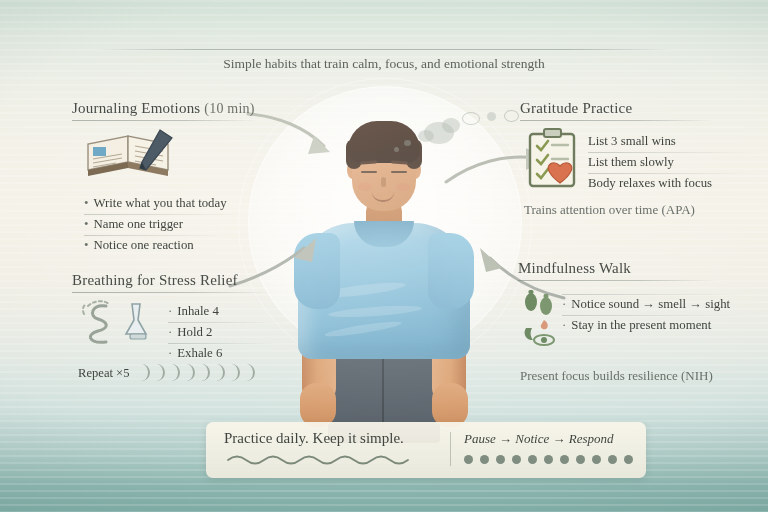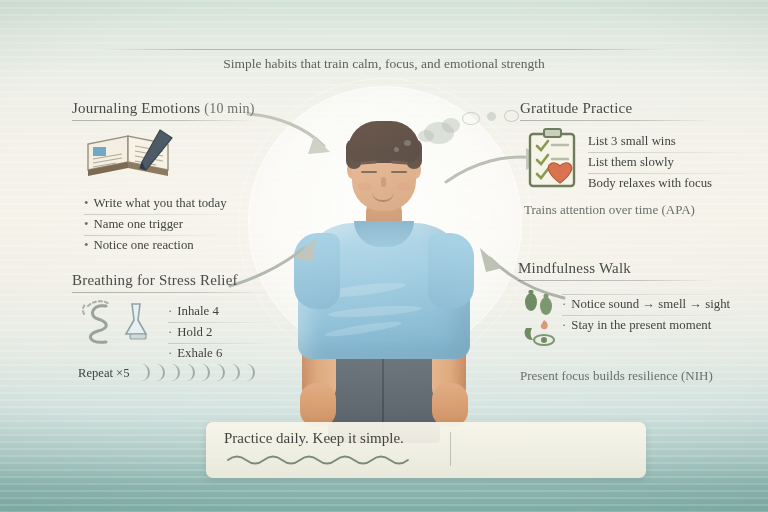--- a/index.html
+++ b/index.html
@@ -377,15 +377,31 @@
   </div>
 
   <div id="footer">
     <div id="fLeft">
       <div id="fSlogan">Practice daily. Keep it simple.</div>
       <svg width="215" height="16" viewBox="0 0 215 16" style="margin-top:4px;">
         <path d="M4 9 q 9 -7 18 0 t 18 0 t 18 0 t 18 0 t 18 0 t 18 0 t 18 0 t 18 0 t 18 0 t 18 0" stroke="#7c8a7b" stroke-width="1.8" fill="none" stroke-linecap="round"></path>
       </svg>
     </div>
     <div id="fDiv"></div>
+    <div id="fRight">
+      <div id="fFlow">Pause → Notice → Respond</div>
+      <div id="fDots">
+          <span class="fdot"></span>
+          <span class="fdot"></span>
+          <span class="fdot"></span>
+          <span class="fdot"></span>
+          <span class="fdot"></span>
+          <span class="fdot"></span>
+          <span class="fdot"></span>
+          <span class="fdot"></span>
+          <span class="fdot"></span>
+          <span class="fdot"></span>
+          <span class="fdot"></span>
+        </div>
+    </div>
   </div>
 
 </div>
 
 </body></html>

